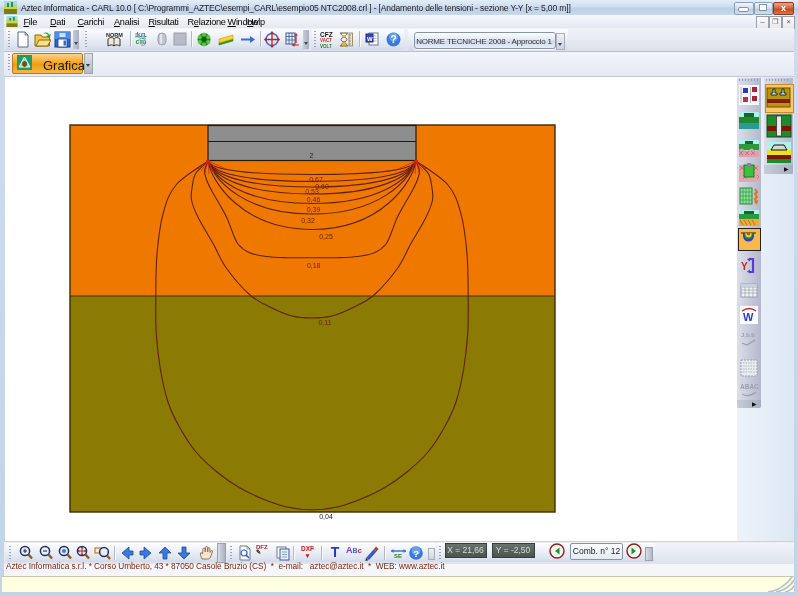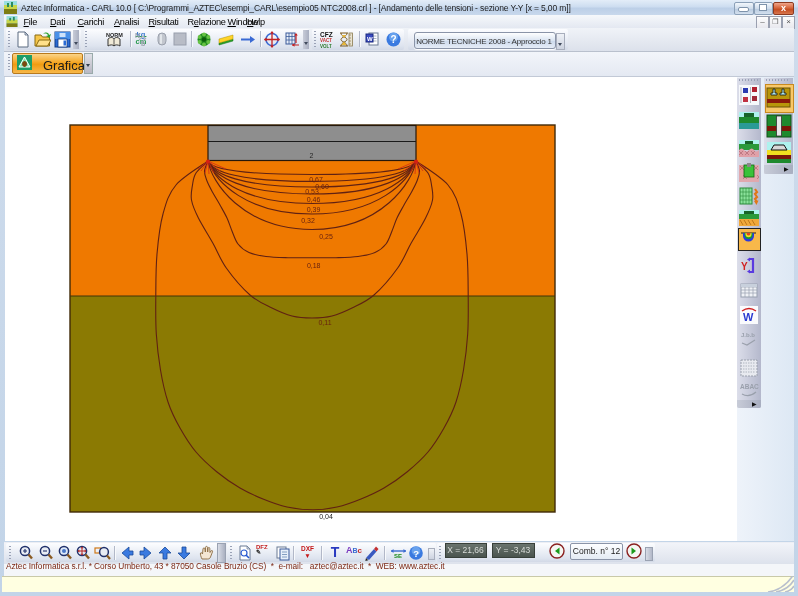--- a/index.html
+++ b/index.html
@@ -403,21 +403,21 @@
   </svg>
 <svg class="abs" style="left:408px;top:545px" width="16" height="16" viewBox="0 0 16 16">
     <circle cx="8" cy="8" r="6.8" fill="#3a7ae0"></circle>
     <circle cx="8" cy="5.8" r="4.4" fill="#7ab2f2" opacity="0.7"></circle>
     <text x="5.2" y="11.5" font-size="9.5" fill="#fff" font-family="Liberation Sans" font-weight="bold">?</text>
   </svg>
 <div class="abs" style="left:428px;top:548px;width:5px;height:10px;background:linear-gradient(#eef1f6,#cdd3e0);border:1px solid #a8aebc;"></div>
 
 <div class="abs" style="left:439px;top:546px;width:2px;height:14px;background:repeating-linear-gradient(180deg,#9aa2b6 0 1px,transparent 1px 3px);"></div>
 <div class="abs" style="left:444.5px;top:543px;width:40px;height:13px;background:linear-gradient(#6a746e,#4a544e);border:1px solid #38403a;color:#d8dcd8;font-size:8.5px;line-height:13px;text-align:center;">X = 21,66</div>
-<div class="abs" style="left:491.5px;top:543px;width:41px;height:13px;background:linear-gradient(#6a746e,#4a544e);border:1px solid #38403a;color:#d8dcd8;font-size:8.5px;line-height:13px;text-align:center;">Y = -3,43</div>
+<div class="abs" style="left:491.5px;top:543px;width:41px;height:13px;background:linear-gradient(#6a746e,#4a544e);border:1px solid #38403a;color:#d8dcd8;font-size:8.5px;line-height:13px;text-align:center;">Y = -2,50</div>
 <svg class="abs" style="left:549px;top:543px" width="16" height="16" viewBox="0 0 16 16">
     <circle cx="8" cy="8" r="7" fill="#f4f6f2" stroke="#8a2020" stroke-width="1.4"></circle>
     <path d="M10.5 4.5 L6 8 L10.5 11.5 Z" fill="#1a9a1a"></path>
   </svg>
 <div class="abs" style="left:570px;top:543px;width:51px;height:15px;background:linear-gradient(#fdfeff,#e4ebf4);border:1px solid #8a94a8;border-radius:2px;font-size:8.5px;color:#222;text-align:center;line-height:15px;">Comb. n° 12</div>
 <svg class="abs" style="left:626px;top:543px" width="16" height="16" viewBox="0 0 16 16">
     <circle cx="8" cy="8" r="7" fill="#f4f6f2" stroke="#8a2020" stroke-width="1.4"></circle>
     <path d="M5.5 4.5 L10 8 L5.5 11.5 Z" fill="#1a9a1a"></path>
   </svg>
 <div class="abs" style="left:645px;top:547px;width:6px;height:12px;background:linear-gradient(90deg,#d8dce6,#b2b8c8);border:1px solid #9aa2b2;"></div>

